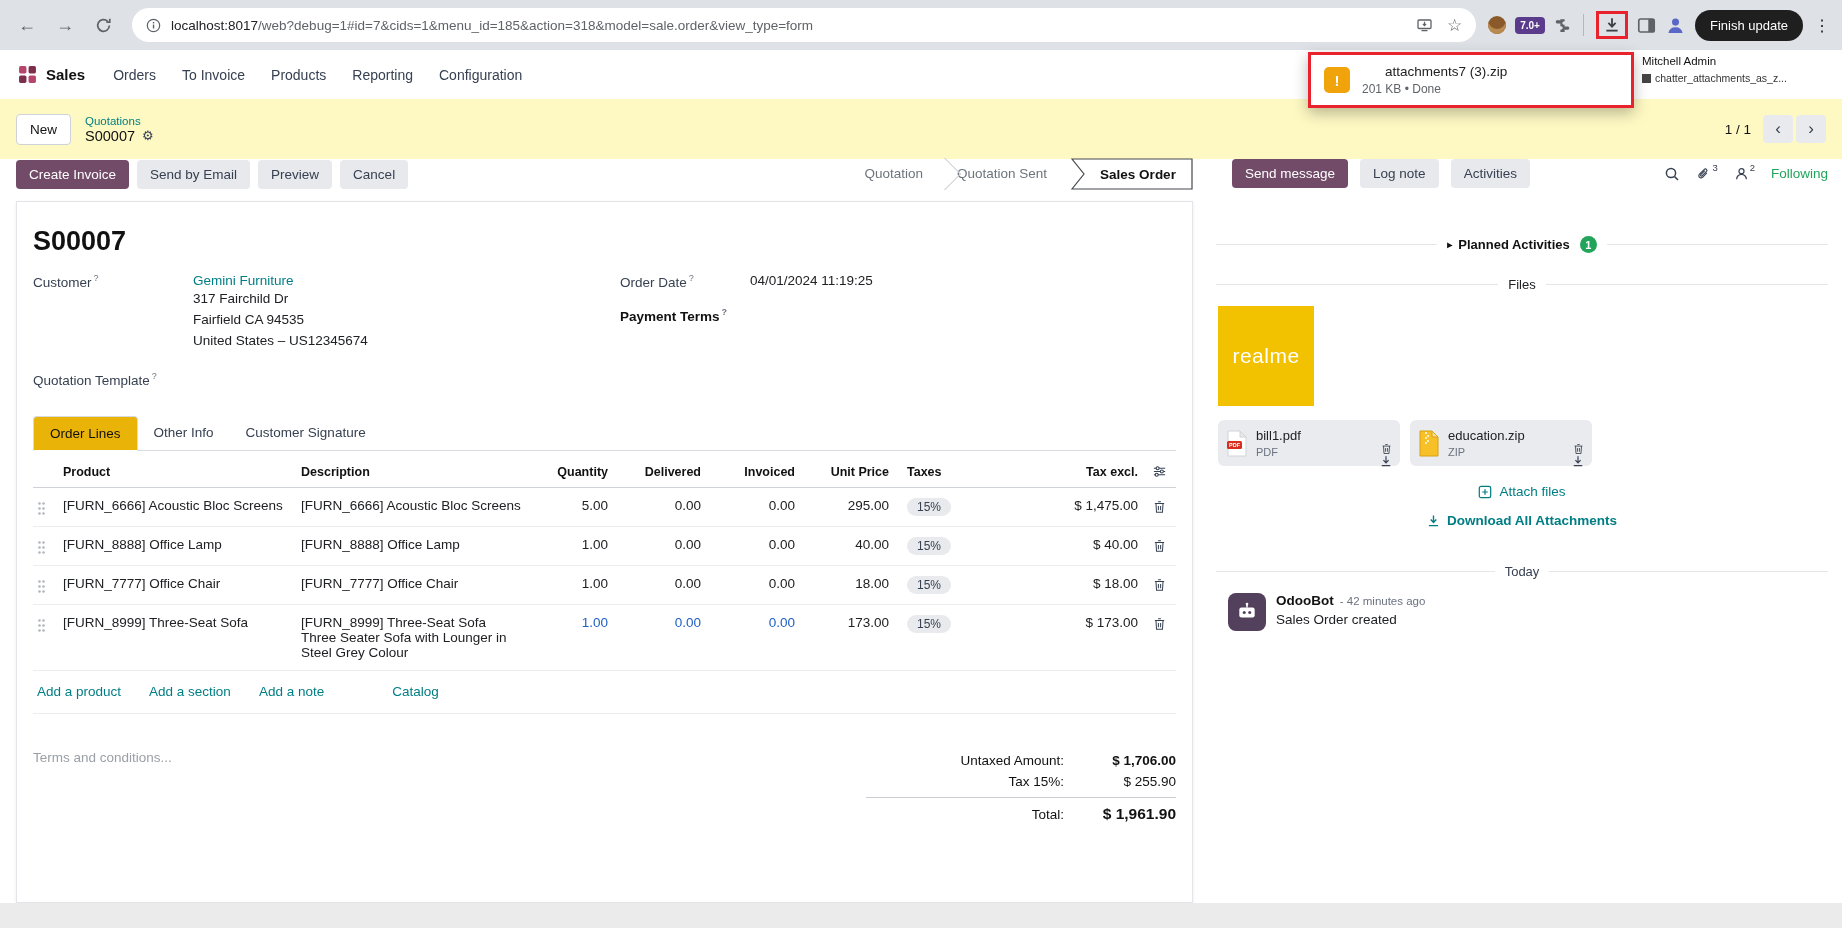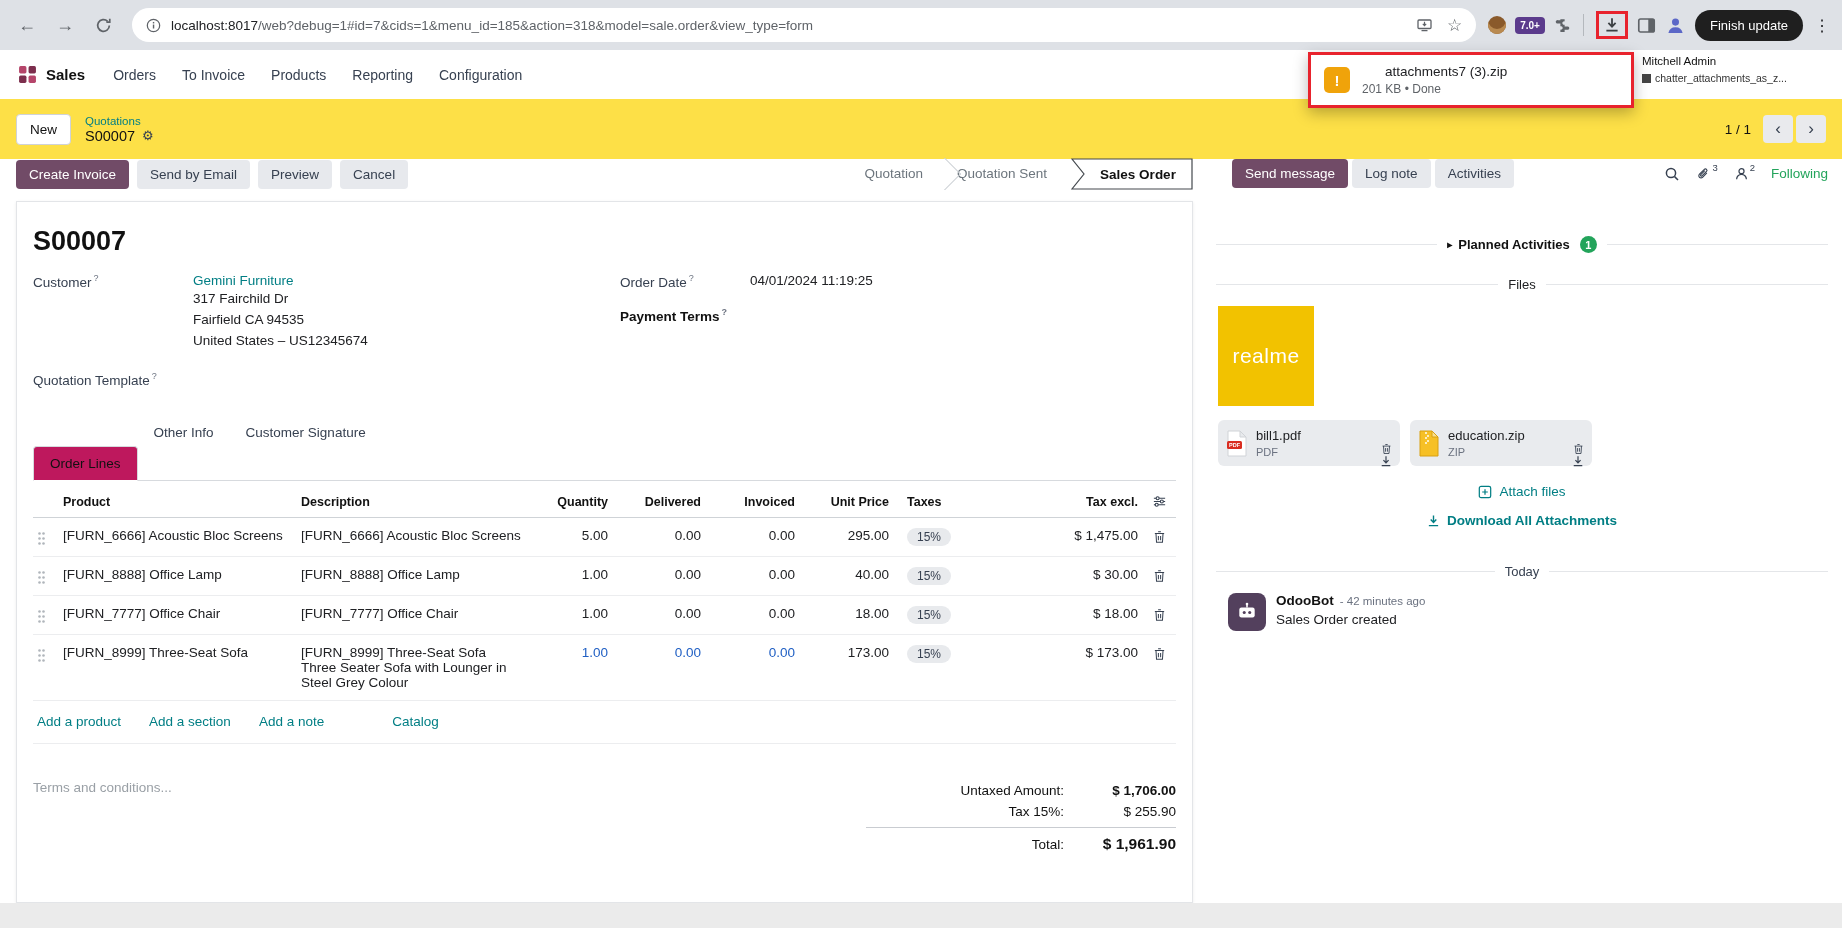--- a/index.html
+++ b/index.html
@@ -34,21 +34,21 @@
   
   .odoo-nav { position:absolute; top:50px; left:0; right:0; height:49px; background:#fff; display:flex; align-items:center; padding:0 18px; gap:26px; z-index:10; }
   .brand { display:flex; align-items:center; gap:9px; margin-right:2px; }
   .app-name { font-weight:bold; font-size:15px; color:#111; }
   .nav-item { font-size:14px; color:#374151; }
   .user-block { position:absolute; right:10px; top:4px; width:190px; font-size:11.5px; color:#111; line-height:1.3; }
   .db-line { display:flex; align-items:center; gap:4px; margin-top:3px; font-size:10.5px; color:#333; }
   .db-ic { width:9px; height:9px; background:#444; flex-shrink:0; }
 
   
-  .breadcrumb-row { position:absolute; top:99px; left:0; right:0; height:60px; background:#fde047; display:flex; align-items:center; padding:0 16px; }
+  .breadcrumb-row { position:absolute; top:99px; left:0; right:0; height:60px; background:#fef9c3; display:flex; align-items:center; padding:0 16px; }
   .new-btn { border:1px solid #cfd2d8; border-radius:4px; background:#fff; padding:7px 13px; font-size:13.5px; color:#111; }
   .bc { margin-left:14px; }
   .bc-parent { color:#017E84; font-size:11.5px; }
   .bc-current-row { display:flex; align-items:center; gap:7px; font-size:14.5px; color:#111; margin-top:1px; }
   .gear-glyph { font-size:13px; color:#374151; }
   .pager { margin-left:auto; display:flex; align-items:center; gap:12px; font-size:13.5px; color:#111; }
   .pager-btns { display:flex; gap:3px; }
   .pager-btn { width:30px; height:28px; background:#e9eaed; border-radius:4px; font-size:17px; color:#374151; display:flex; align-items:center; justify-content:center; }
 
   
@@ -74,21 +74,21 @@
   .fcol-right .flabel { width:130px; }
   .flabel sup, .hlp { color:#6b7280; font-size:9px; margin-left:2px; }
   .bold-label { font-weight:bold; color:#111; }
   .link-teal { color:#017E84; }
   .addr div { line-height:21px; color:#202124; }
   .mt20 { margin-top:20px; }
   .mt8 { margin-top:17px; }
 
   .tabs { display:flex; margin-top:28px; border-bottom:1px solid #d7dade; }
   .tab { padding:9px 16px; font-size:13.5px; color:#374151; }
-  .tab.active { background:#be185d; border:1px solid #d7dade; border-bottom-color:#fff; border-radius:4px 4px 0 0; margin-bottom:-1px; color:#111;margin-top:30px; }
+  .tab.active { background:#eab308; border:1px solid #d7dade; border-bottom-color:#fff; border-radius:4px 4px 0 0; margin-bottom:-1px; color:#111; }
 
   .thead { display:flex; align-items:flex-end; border-bottom:1px solid #cfd3d7; padding:11px 0 8px; font-weight:bold; font-size:12.5px; color:#111; }
   .trow { display:flex; align-items:flex-start; border-bottom:1px solid #ecedef; padding:10px 0; font-size:13.5px; color:#202124; }
   .c { padding:0 4px; }
   .c-handle { width:26px; padding-top:3px; }
   .c-prod { width:238px; }
   .c-desc { width:243px; }
   .c-qty { width:72px; text-align:right; }
   .c-del { width:93px; text-align:right; }
   .c-inv { width:94px; text-align:right; }
@@ -107,21 +107,21 @@
   .terms { color:#9aa0a6; font-size:13.5px; }
   .totals { margin-left:auto; width:310px; font-size:13.5px; color:#111; }
   .trow2 { display:flex; justify-content:flex-end; align-items:baseline; padding:3px 0; }
   .tvalue { width:112px; text-align:right; }
   .bold { font-weight:bold; }
   .total-line { border-top:1px solid #c9ccd1; margin-top:5px; padding-top:7px; }
   .total-line .tvalue { font-size:15.5px; }
 
   
   .chatter { position:absolute; top:159px; left:1216px; width:612px; font-size:13.5px; }
-  .ch-buttons { display:flex; align-items:center; gap:4px; margin-left:16px; }
+  .ch-buttons { display:flex; align-items:center; gap:12px; margin-left:16px; }
   .ch-icons { margin-left:auto; display:flex; align-items:center; gap:16px; color:#374151; }
   .ch-ic { display:flex; align-items:flex-start; }
   .ch-ic sup { font-size:9.5px; position:relative; top:-4px; margin-left:1px; }
   .following { color:#23A45B; font-size:13.5px; }
   .divider { display:flex; align-items:center; gap:10px; color:#202124; font-size:13px; }
   .divider::before, .divider::after { content:""; flex:1; height:1px; background:#e4e6e9; }
   .div-planned { margin-top:48px; font-weight:bold; color:#111; }
   .div-inner { display:flex; align-items:center; gap:6px; }
   .tri { font-size:10px; color:#111; }
   .badge-green { background:#23A45B; color:#fff; border-radius:50%; width:17px; height:17px; font-size:11px; font-weight:bold; display:inline-flex; align-items:center; justify-content:center; margin-left:4px; }
@@ -391,21 +391,21 @@
             </g>
           </svg>
         </span>
       <span class="c c-prod">[FURN_8888] Office Lamp</span>
       <span class="c c-desc"><span>[FURN_8888] Office Lamp</span><span class="desc2"></span></span>
       <span class="c c-qty">1.00</span>
       <span class="c c-del">0.00</span>
       <span class="c c-inv">0.00</span>
       <span class="c c-price">40.00</span>
       <span class="c c-tax"><span class="pill">15%</span></span>
-      <span class="c c-sub">$ 30.00</span>
+      <span class="c c-sub">$ 40.00</span>
       <span class="c c-trash">
           <svg width="13" height="14" viewBox="0 0 14 15">
             <path d="M2 3.8h10M5.5 1.8h3M3.2 3.8l.6 9.4h6.4l.6-9.4M5.8 6.3v4.6M8.2 6.3v4.6" fill="none" stroke="#374151" stroke-width="1.1"></path>
           </svg>
         </span>
     </div>
 
     <div class="trow">
       <span class="c c-handle">
           <svg width="9" height="15" viewBox="0 0 9 15">

